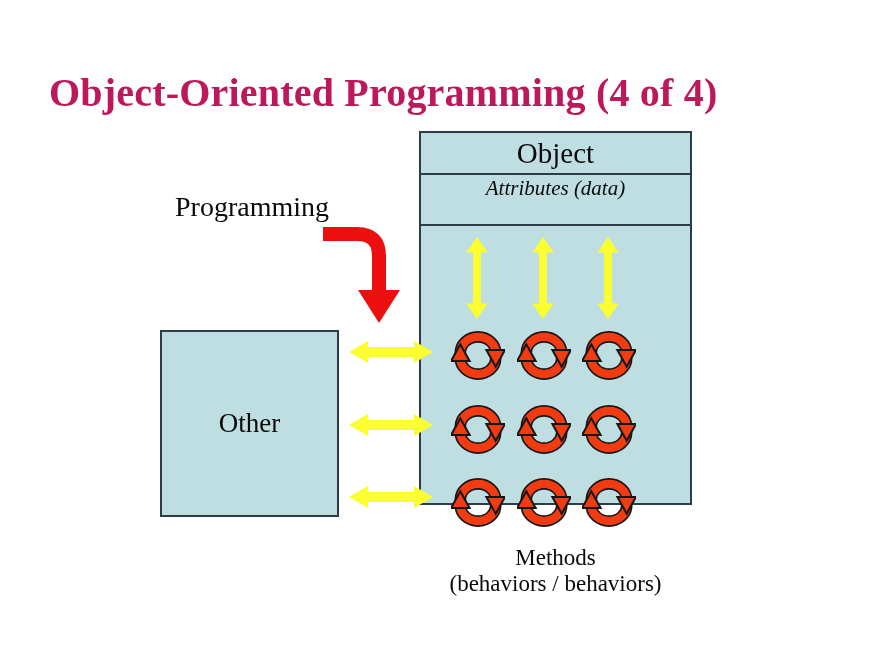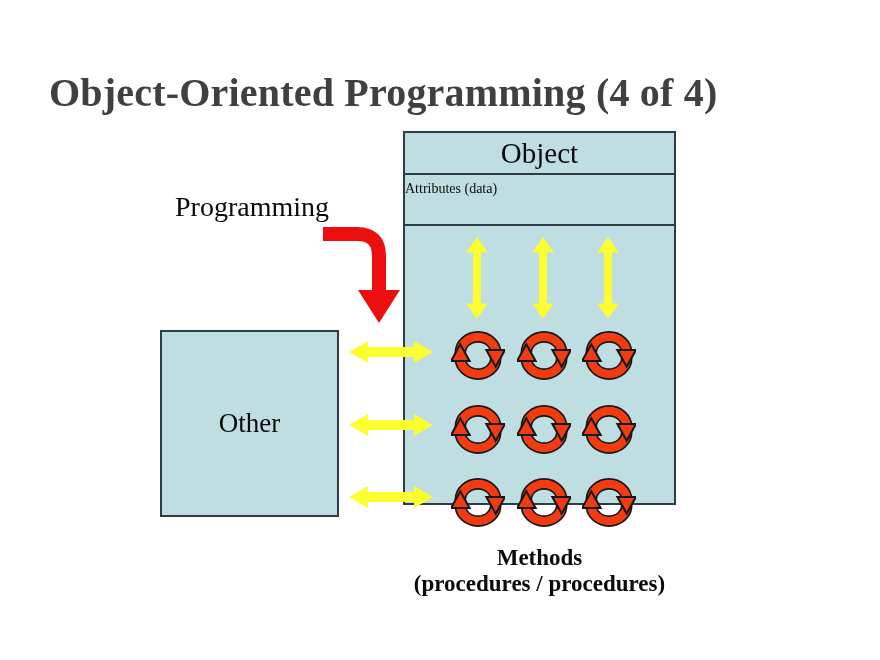--- a/index.html
+++ b/index.html
@@ -16,61 +16,61 @@
     position:absolute;left:160px;top:188px;width:184px;text-align:center;
     font-size:28px;line-height:37px;
   }
   .other-box{
     position:absolute;left:160px;top:330px;width:179px;height:187px;box-sizing:border-box;
     border:2px solid var(--box-border,#2d3c46);background:var(--box-fill,#bedee2);
     display:flex;align-items:center;justify-content:center;text-align:center;
   }
   .other-text{font-size:27px;line-height:35px;}
   .object-box{
-    position:absolute;left:403px;top:131px;width:273px;height:374px;box-sizing:border-box;
+    position:absolute;left:419px;top:131px;width:273px;height:374px;box-sizing:border-box;
     border:2px solid var(--box-border,#2d3c46);background:var(--box-fill,#bedee2);
   }
   .obj-header{
     height:40px;border-bottom:2px solid var(--box-border,#2d3c46);
     display:flex;align-items:center;justify-content:center;font-size:29px;
   }
   .obj-attrs{
     height:51px;border-bottom:2px solid var(--box-border,#2d3c46);
-    font-size:14px;line-height:25px;padding-top:1px;box-sizing:border-box;
+    text-align:center;font-size:21px;line-height:25px;padding-top:1px;box-sizing:border-box;font-style:italic;
   }
   .obj-methods{
     position:absolute;left:0;right:0;top:412px;text-align:center;
-    font-size:23px;line-height:26px;font-weight:bold;
+    font-size:23px;line-height:26px;
   }
 </style>
 </head>
 <body>
 
 <div class="slide" id="slide" style="background: rgb(255, 255, 255);">
 
-  <div class="title" style="color: #404040;">Object-Oriented Programming (4 of 4)</div>
+  <div class="title" style="color: #be185d;">Object-Oriented Programming (4 of 4)</div>
 
   <div class="pi-label">
     <div>Programming</div>
   </div>
 
   <div class="other-box">
     <div class="other-text">
       <div>Other</div>
     </div>
   </div>
 
   <div class="object-box">
     <div class="obj-header">Object</div>
     <div class="obj-attrs">
       <div>Attributes (data)</div>
     </div>
     <div class="obj-methods">
       <div>Methods</div>
-      <div>(procedures / procedures)</div>
+      <div>(behaviors / behaviors)</div>
     </div>
   </div>
 
 <svg class="abs" style="left:465px;top:237px" width="24" height="82" viewBox="0 0 24 84">
         <polygon points="12,0 23,16 16,16 16,68 23,68 12,84 1,68 8,68 8,16 1,16" fill="#fcff2f"></polygon>
     </svg>
     <svg class="abs" style="left:531px;top:237px" width="24" height="82" viewBox="0 0 24 84">
         <polygon points="12,0 23,16 16,16 16,68 23,68 12,84 1,68 8,68 8,16 1,16" fill="#fcff2f"></polygon>
     </svg>
     <svg class="abs" style="left:596px;top:237px" width="24" height="82" viewBox="0 0 24 84">

